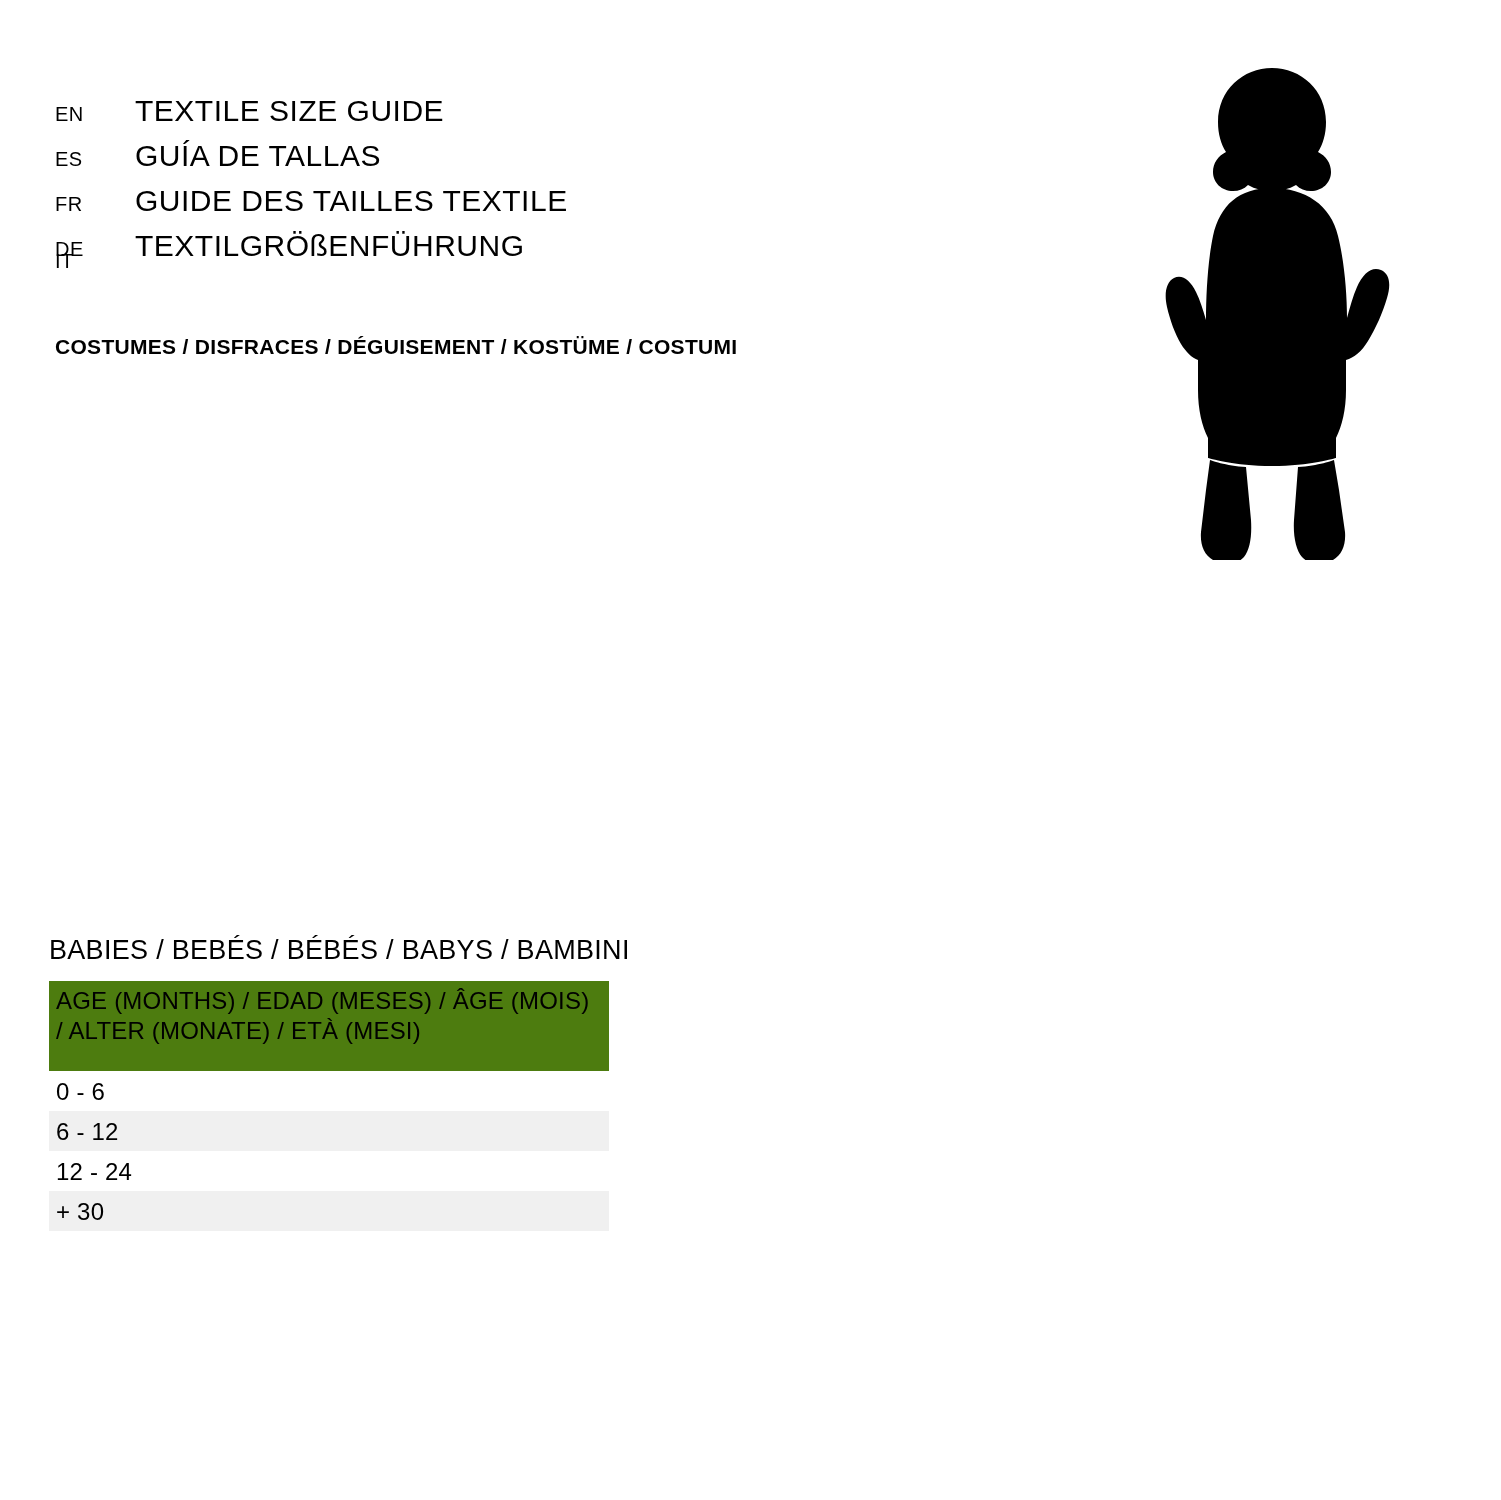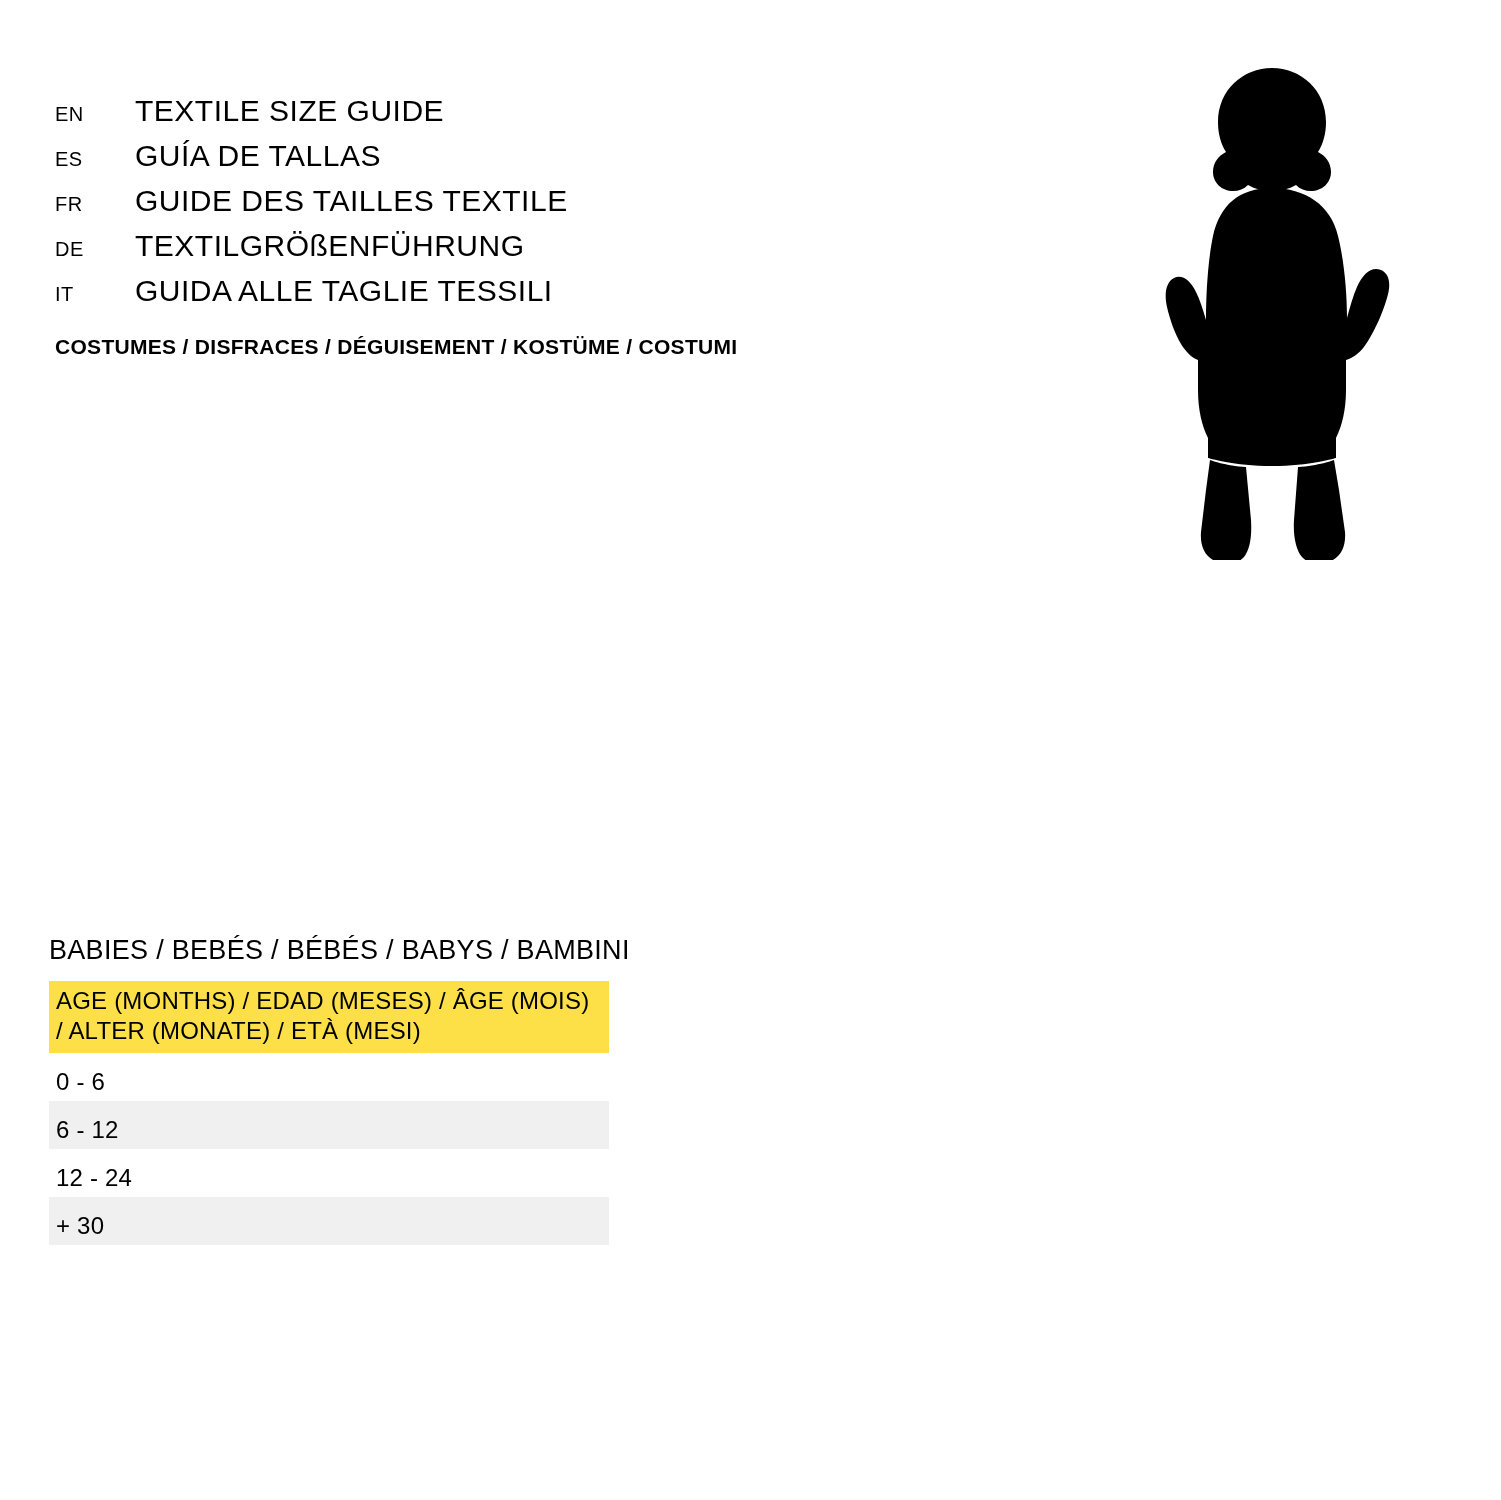--- a/index.html
+++ b/index.html
@@ -73,31 +73,31 @@
     letter-spacing: 0.3px;
     margin-bottom: 15px;
     white-space: nowrap;
   }
   table.size-table {
     border-collapse: collapse;
     width: 560px;
     table-layout: fixed;
   }
   table.size-table th {
-    background: #fde047;
+    background: #4d7c0f;
     text-align: left;
     font-weight: normal;
     font-size: 24px;
     line-height: 1.25;
-    padding: 5px 7px 7px 7px;
+    padding: 5px 7px 25px 7px;
     letter-spacing: 0.2px;
   }
   table.size-table td {
     font-size: 24px;
-    padding: 15px 7px 5px 7px;
+    padding: 7px 7px 5px 7px;
     letter-spacing: 0.2px;
     background: #ffffff;
   }
   table.size-table tr.alt td {
     background: #f0f0f0;
   }
 </style>
 </head>
 <body>
 
@@ -118,21 +118,20 @@
     <span class="lang-text">GUIDE DES TAILLES TEXTILE</span>
   </div>
 
   <div class="lang-row">
     <span class="lang-code">DE</span>
     <span class="lang-text">TEXTILGRÖßENFÜHRUNG</span>
   </div>
 
   <div class="lang-row">
     <span class="lang-code">IT</span>
-    <span class="lang-text">GUIDA ALLE TAGLIE TESSILI</span>
   </div>
 
 </div>
 
 <div id="categories-line">COSTUMES / DISFRACES / DÉGUISEMENT / KOSTÜME / COSTUMI</div>
 
 <div id="silhouette">
   <svg viewBox="0 0 340 500" xmlns="http://www.w3.org/2000/svg" aria-hidden="true">
     <g fill="#000000">
 

